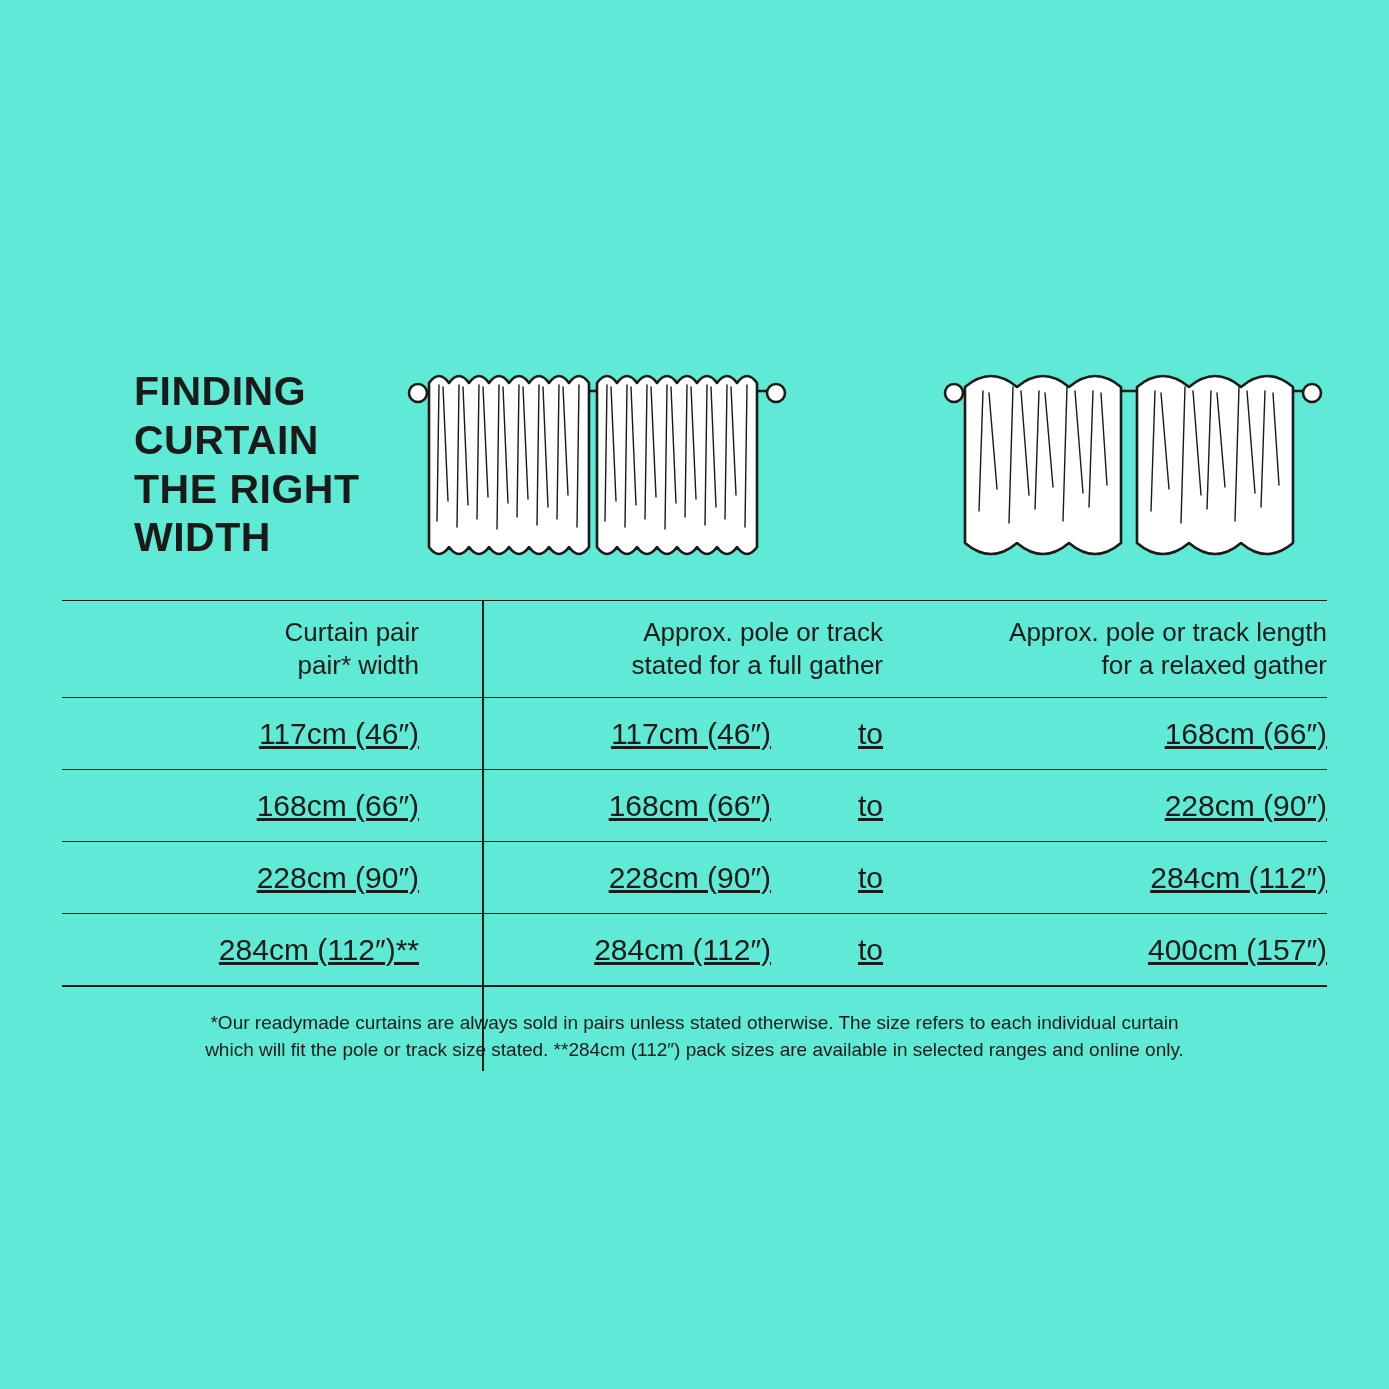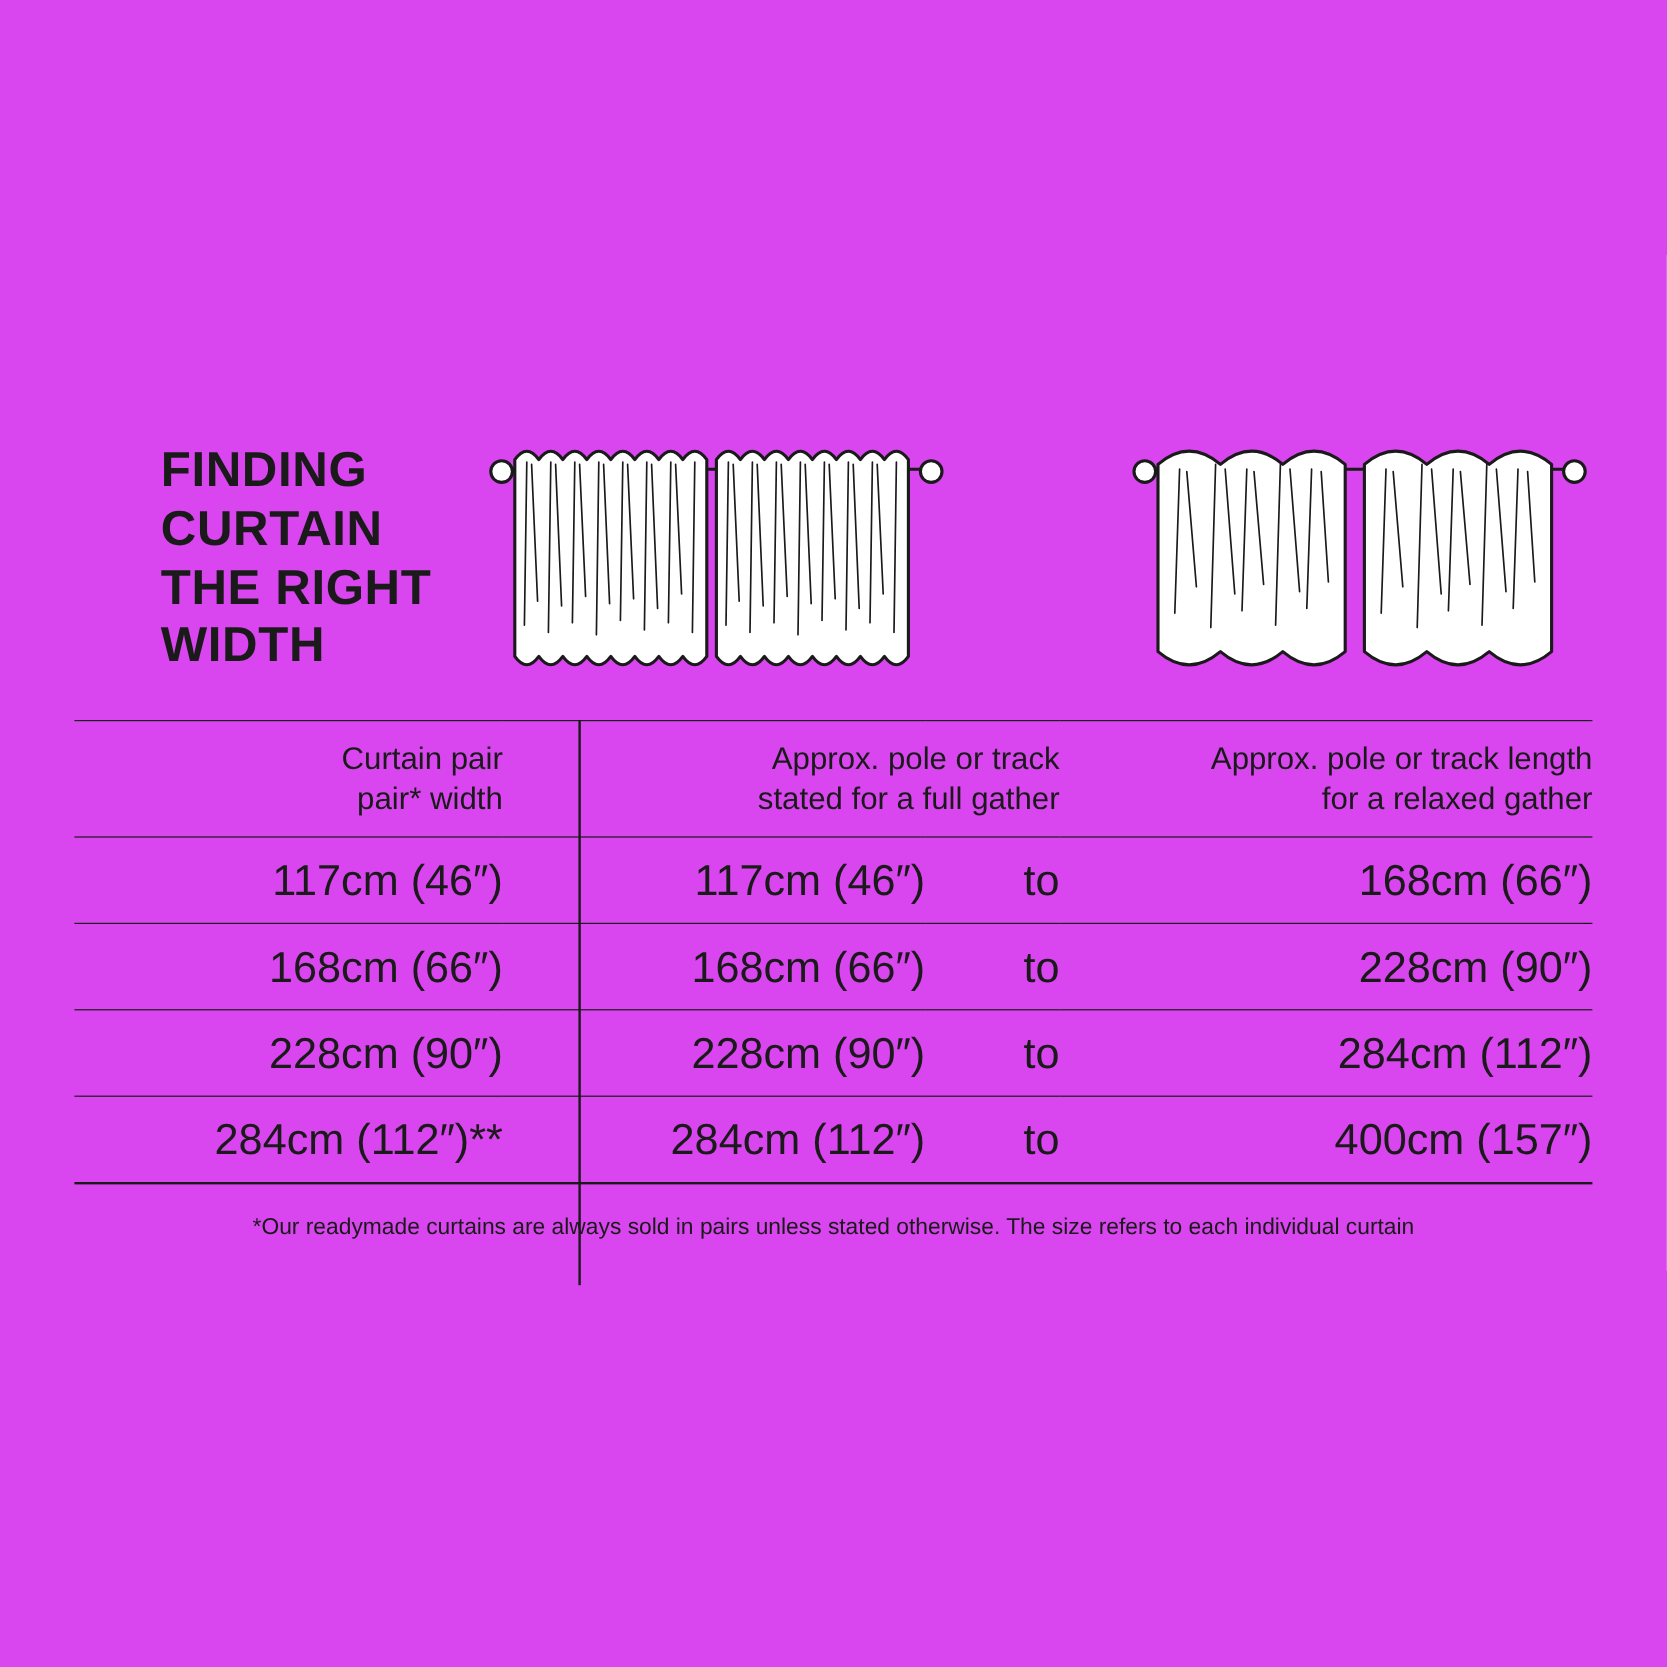--- a/index.html
+++ b/index.html
@@ -11,21 +11,21 @@
     width: 1389px;
     height: 1389px;
     font-family: "Liberation Sans", sans-serif;
     color: #1a1a1a;
     overflow: hidden;
   }
   .page {
     position: relative;
     width: 1389px;
     height: 1389px;
-    background: #d946ef;
+    background: #5eead4;
   }
   .content {
     position: absolute;
     left: 62px;
     top: 355px;
     width: 1265px;
   }
 
   
   .header {
@@ -73,22 +73,23 @@
     color: #1a1a1a;
   }
   thead th {
     font-size: 26px;
     line-height: 1.28;
     height: 96px;
     padding: 6px 10px;
   }
   thead th span { display: block; }
   tbody td {
-    font-size: 36px;
+    font-size: 30px;
     height: 71px;
+    text-decoration: underline;
   }
   .col-pack { width: 357px; }
   .col-full { width: 352px; }
   .col-to   { width: 112px; }
   .col-relaxed { width: 444px; }
 
   
   .vline {
     position: absolute;
     left: 420px;
@@ -281,17 +282,18 @@
           <td>to</td>
           <td>400cm (157″)</td>
         </tr>
       </tbody>
     </table>
 
     <div class="bottom-rule"></div>
 
     <div class="footnote">
       <span>*Our readymade curtains are always sold in pairs unless stated otherwise. The size refers to each individual curtain</span>
+      <span>which will fit the pole or track size stated. **284cm (112″) pack sizes are available in selected ranges and online only.</span>
     </div>
 
     <div class="vline"></div>
   </div>
 </div>
 
 </body></html>

